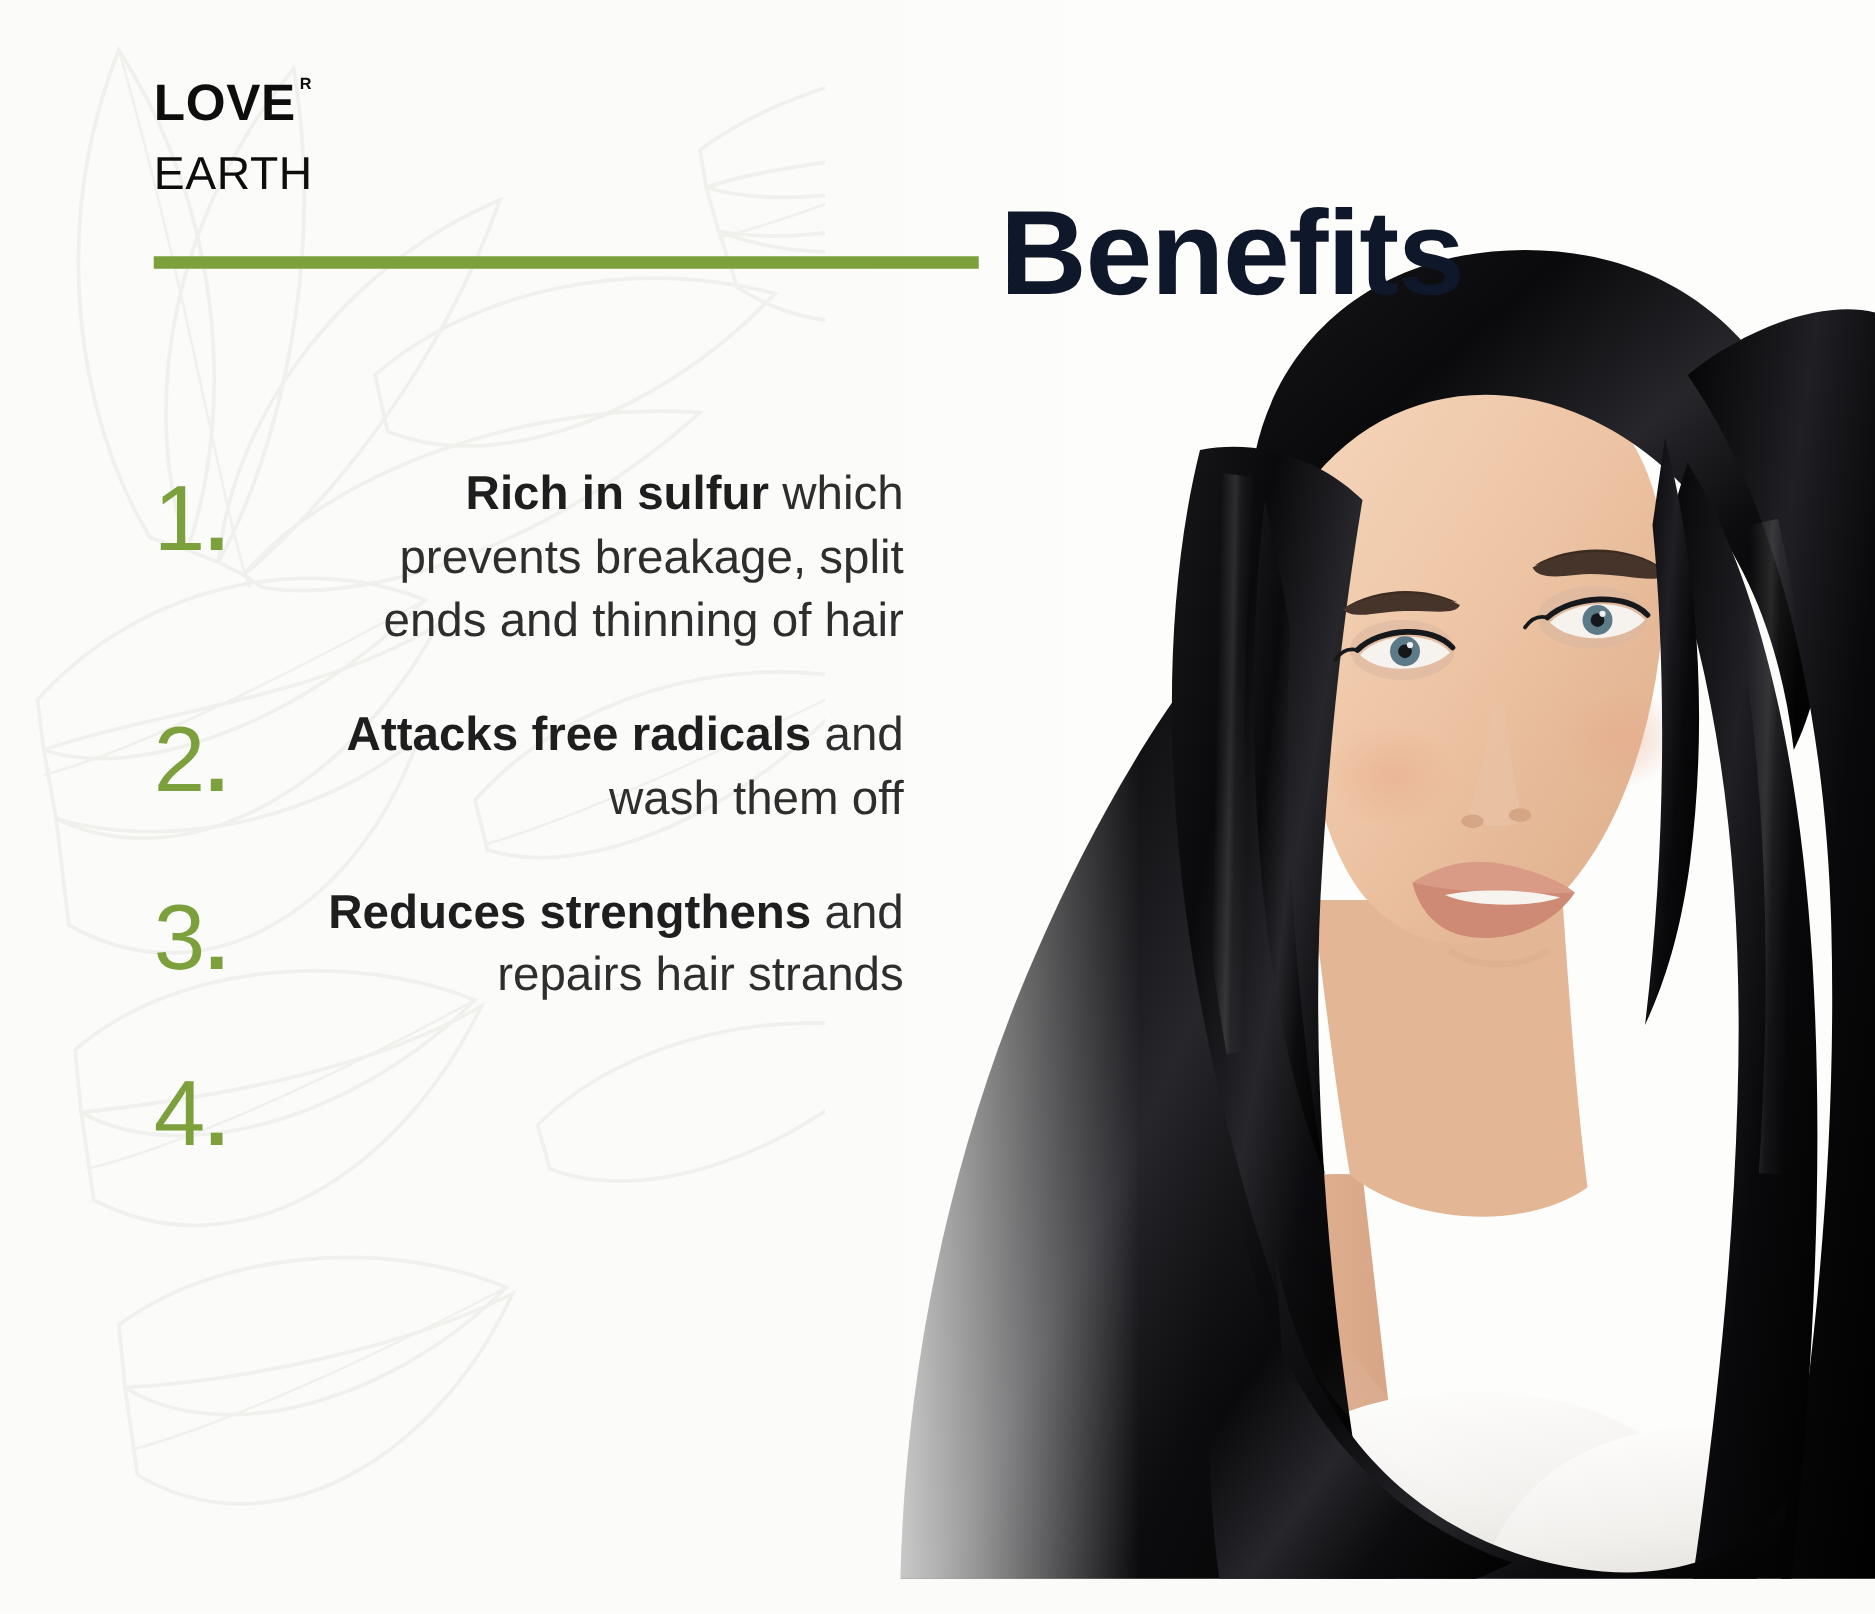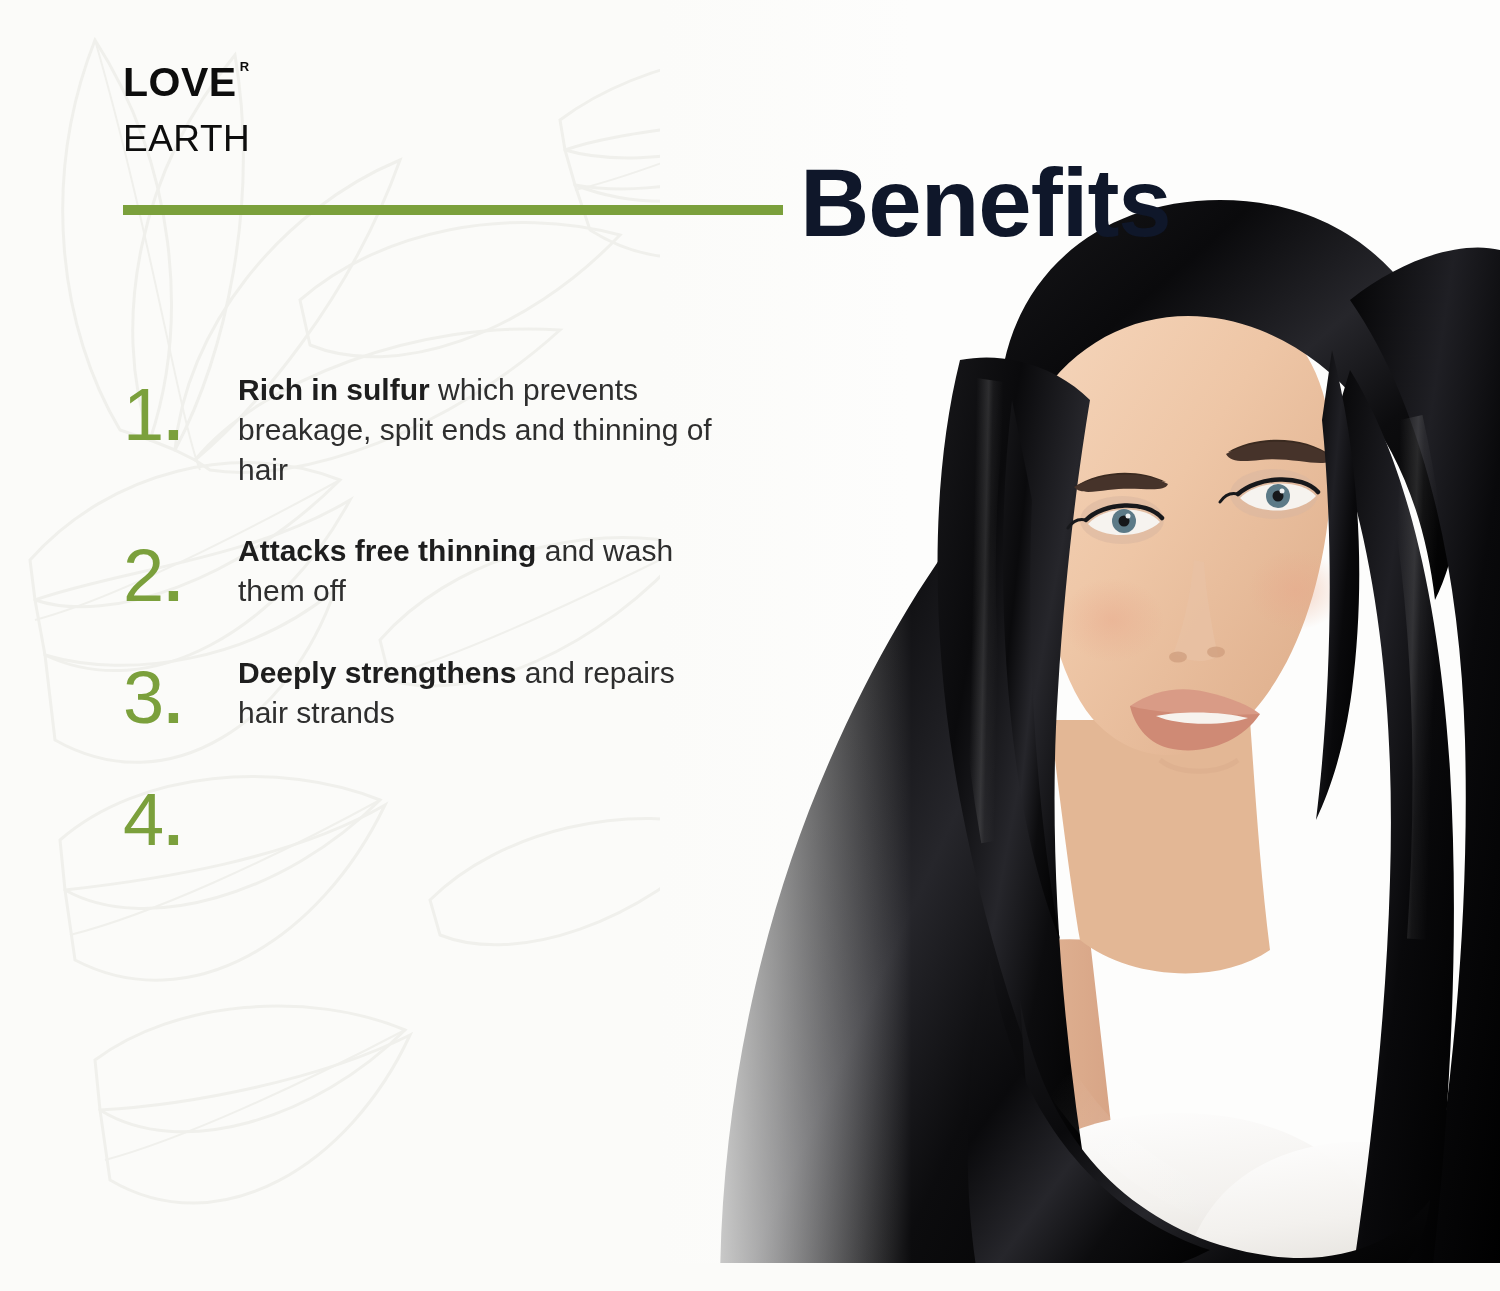--- a/index.html
+++ b/index.html
@@ -115,24 +115,25 @@
     letter-spacing: 0px;
     white-space: nowrap;
   }
   .benefit-number .num-dot {
     font-weight: 700;
     font-size: 66px;
   }
 
   .benefit-text {
     flex: 1 1 auto;
-    font-size: 30px;
+    font-size: 38px;
     line-height: 1.34;
     color: #2b2b2b;
     padding-top: 2px;
+    text-align: right;
   }
   .benefit-lead {
     font-weight: 700;
     color: #1e1e1e;
   }
   .benefit-rest {
     font-weight: 400;
     color: #2e2e2e;
   }
 
@@ -361,30 +362,30 @@
       <div class="benefit-text">
         <span class="benefit-lead">Rich in sulfur</span><span class="benefit-rest"> which prevents breakage, split ends and thinning of hair</span>
       </div>
     </div>
 
     <div class="benefit-item">
       <div class="benefit-number">
         <span>2</span><span class="num-dot">.</span>
       </div>
       <div class="benefit-text">
-        <span class="benefit-lead">Attacks free thinning</span><span class="benefit-rest"> and wash them off</span>
+        <span class="benefit-lead">Attacks free radicals</span><span class="benefit-rest"> and wash them off</span>
       </div>
     </div>
 
     <div class="benefit-item">
       <div class="benefit-number">
         <span>3</span><span class="num-dot">.</span>
       </div>
       <div class="benefit-text">
-        <span class="benefit-lead">Deeply strengthens</span><span class="benefit-rest"> and repairs hair strands</span>
+        <span class="benefit-lead">Reduces strengthens</span><span class="benefit-rest"> and repairs hair strands</span>
       </div>
     </div>
 
     <div class="benefit-item">
       <div class="benefit-number">
         <span>4</span><span class="num-dot">.</span>
       </div>
     </div>
 
   </div>

